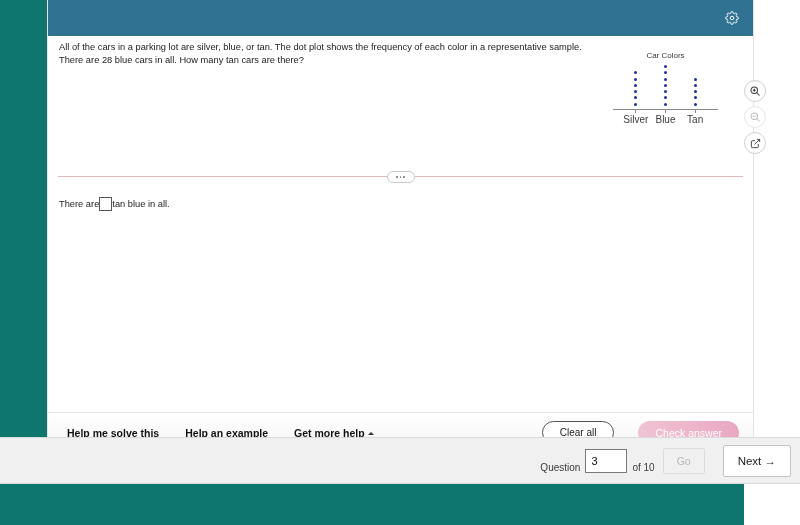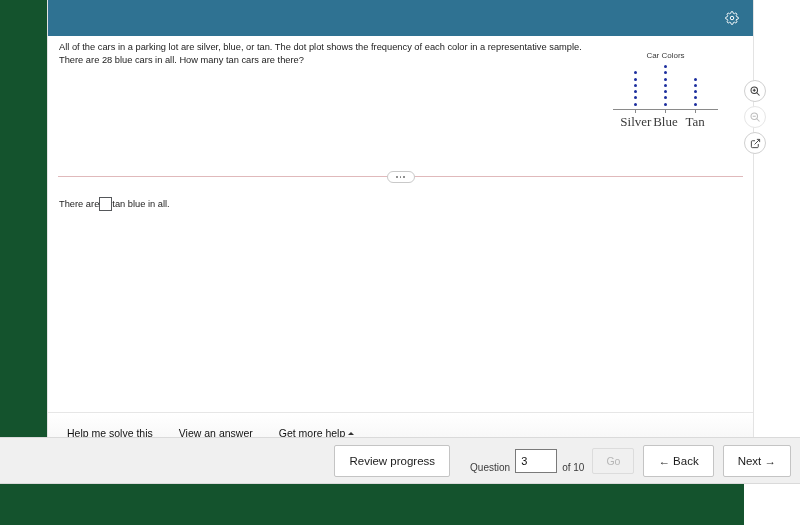--- a/index.html
+++ b/index.html
@@ -9,21 +9,21 @@
     height: 525px;
     background: #ffffff;
     font-family: "Liberation Sans", sans-serif;
     overflow: hidden;
   }
 
   #app {
     position: relative;
     width: 744px;
     height: 525px;
-    background: #14532d;
+    background: #0f766e;
   }
 
   
   .exercise-card {
     position: absolute;
     left: 47px;
     top: 0px;
     width: 707px;
     background: #ffffff;
     border-left: 1px solid #e3e3e3;
@@ -132,24 +132,23 @@
     align-items: center;
   }
 
   .tick-mark {
     width: 1px;
     height: 3px;
     background: #8a8a8a;
   }
 
   .tick-label {
-    font-size: 13px;
+    font-size: 10px;
     color: #3a3a3a;
     margin-top: 1px;
-    font-family: Liberation Serif, serif;
   }
 
   
   .tool-rail {
     position: absolute;
     right: -13px;
     top: 44px;
     display: flex;
     flex-direction: column;
     gap: 4px;
@@ -246,21 +245,21 @@
     height: 39px;
     background: linear-gradient(to bottom, #ffffff 0%, #f4f4f4 100%);
     border-top: 1px solid #e6e6e6;
     display: flex;
     align-items: center;
     padding-left: 19px;
   }
 
   .help-link {
     font-size: 10.5px;
-    font-weight: normal;
+    font-weight: bold;
     color: #111111;
     margin-right: 26px;
     cursor: pointer;
     white-space: nowrap;
   }
 
   .caret-up {
     display: inline-block;
     margin-left: 3px;
     width: 0;
@@ -473,40 +472,42 @@
     <div class="answer-area">
       <div class="answer-line">
         <span>There are</span>
         <input class="answer-box" type="text" value="" style="">
         <span>tan blue in all.</span>
       </div>
     </div>
 
     <div class="card-footer">
       <span class="help-link">Help me solve this</span>
-      <span class="help-link">View an answer</span>
+      <span class="help-link">Help an example</span>
       <span class="help-link"><span>Get more help</span><span class="caret-up"></span></span>
 
+      <div class="footer-right">
+        <button class="btn-clear">Clear all</button>
+        <button class="btn-check">Check answer</button>
+      </div>
     </div>
 
   </div>
 
   <div class="bottom-nav">
-    <button class="nav-btn">Review progress</button>
 
     <div class="question-group">
       <span>Question</span>
       <input class="question-input" type="text" value="3" style="">
       <span>of 10</span>
     </div>
 
     <button class="btn-go">Go</button>
 
     <div class="nav-spacer"></div>
 
-    <button class="nav-btn">← Back</button>
 
     <div class="nav-spacer"></div>
 
     <button class="nav-btn">Next →</button>
   </div>
 
 </div>
 
 </body></html>

